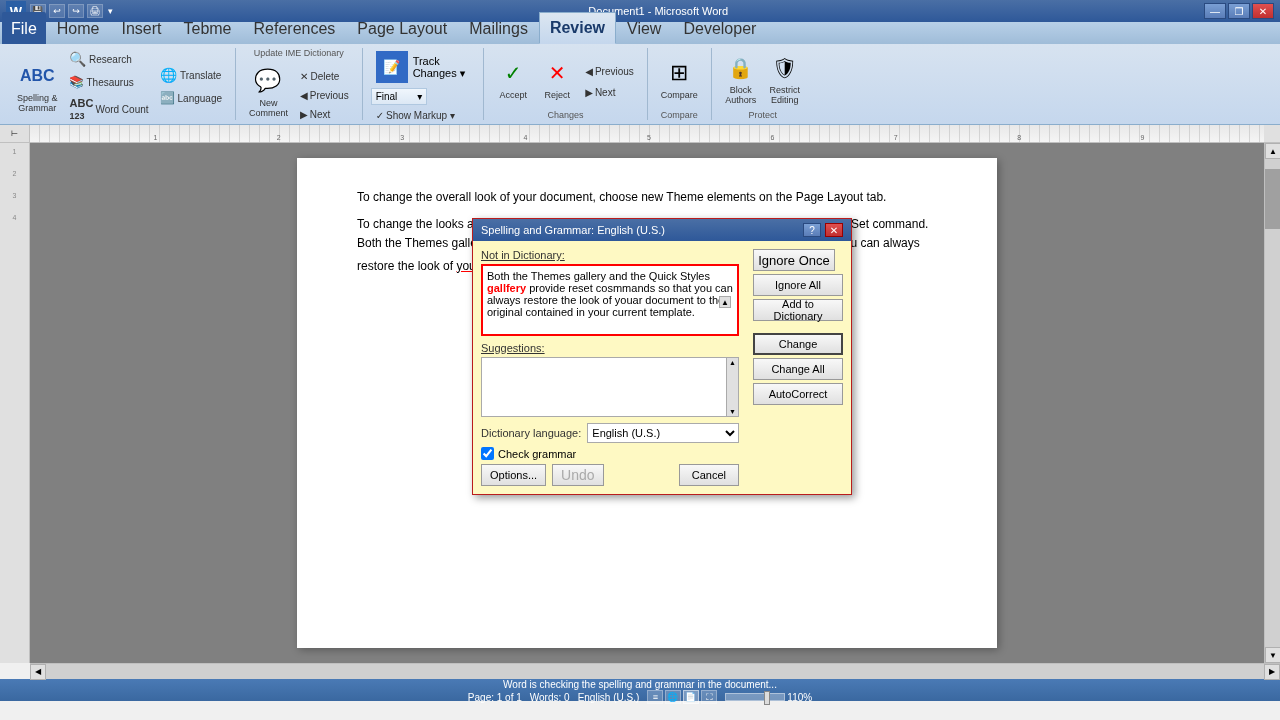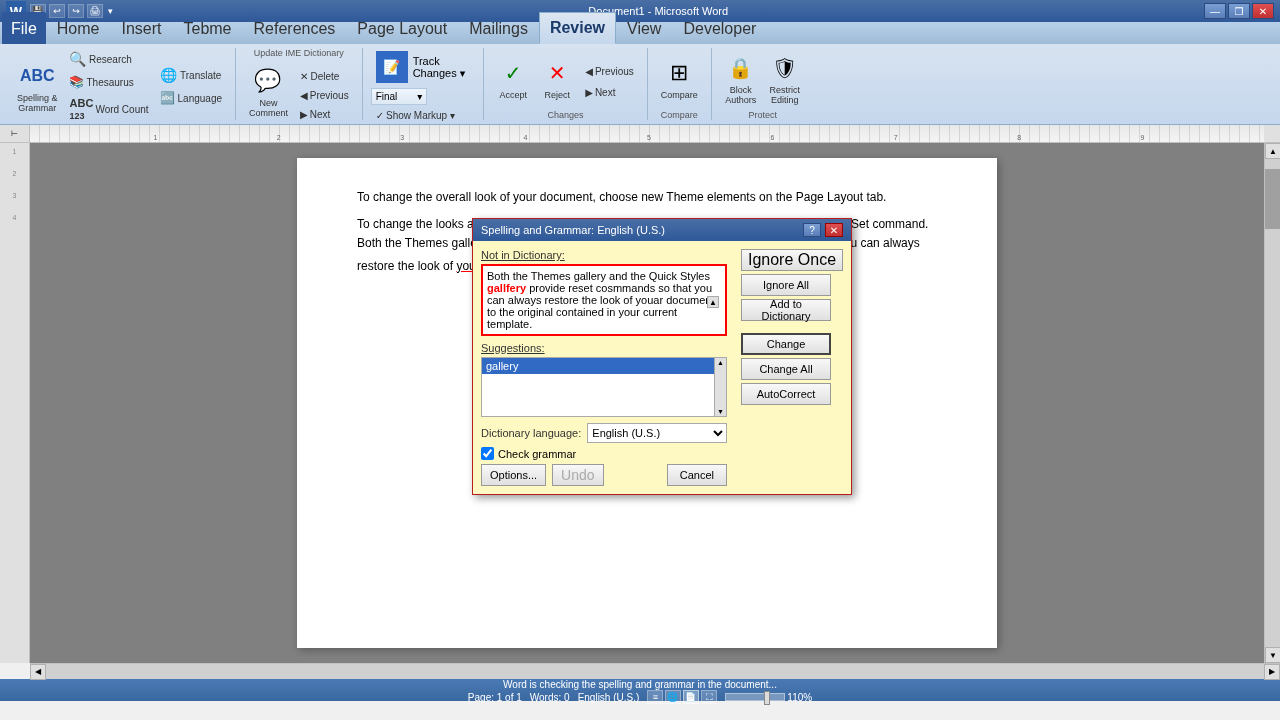--- a/index.html
+++ b/index.html
@@ -641,21 +641,20 @@
         <div id="dialog-left" style="flex:1;">
 
           <div class="dialog-section-label">Not in Dictionary:</div>
           <div id="not-in-dict-box" style="border:2px solid red;background:white;height:72px;overflow-y:auto;padding:4px;margin-bottom:6px;font-size:11px;color:#000;">
             Both the Themes gallery and the Quick Styles <span class="not-in-dict-misspelled">gallfery</span> provide reset cosmmands so that you can always restore the look of youar document to the original contained in your current template.
             <div style="position:absolute;right:6px;top:30px;width:12px;height:12px;background:#e0e0e0;border:1px solid #aaa;display:flex;align-items:center;justify-content:center;font-size:8px;cursor:pointer;">▲</div>
           </div>
 
           <div class="dialog-section-label">Suggestions:</div>
           <div id="suggestions-box" style="border:1px solid #aaa;background:white;height:60px;overflow-y:auto;margin-bottom:6px;font-size:11px;position:relative;">
-            <div class="suggestion-item selected">gallery</div>
             <div style="position:absolute;right:0;top:0;width:12px;height:100%;background:#e0e0e0;border-left:1px solid #aaa;display:flex;flex-direction:column;align-items:center;">
               <div style="font-size:7px;margin-top:1px;cursor:pointer;">▲</div>
               <div style="flex:1;"></div>
               <div style="font-size:7px;margin-bottom:1px;cursor:pointer;">▼</div>
             </div>
           </div>
 
           <div class="dialog-row" style="display:flex;align-items:center;gap:6px;margin-bottom:4px;">
             <span class="dialog-label">Dictionary language:</span>
             <select class="dialog-select" style="flex:1;height:20px;font-size:11px;border:1px solid #aaa;background:white;">
@@ -670,21 +669,21 @@
 
           <div style="display:flex;gap:6px;margin-top:4px;">
             <button class="dialog-bottom-btn" style="height:22px;background:linear-gradient(to bottom,#f8f8f8,#e0e0e0);border:1px solid #999;font-size:11px;cursor:pointer;padding:0 8px;">Options...</button>
             <button class="dialog-bottom-btn disabled" style="height:22px;background:linear-gradient(to bottom,#f8f8f8,#e0e0e0);border:1px solid #999;font-size:14px;cursor:pointer;padding:0 8px;color:#aaa;">Undo</button>
             <div style="flex:1;"></div>
             <button class="dialog-bottom-btn" style="height:22px;background:linear-gradient(to bottom,#f8f8f8,#e0e0e0);border:1px solid #999;font-size:11px;cursor:pointer;padding:0 12px;">Cancel</button>
           </div>
         </div>
 
         <div id="dialog-buttons" style="display:flex;flex-direction:column;gap:3px;min-width:90px;">
-          <button class="dialog-btn" style="width:102px;height:22px;background:linear-gradient(to bottom,#f8f8f8,#e0e0e0);border:1px solid #999;font-size:16px;cursor:pointer;">Ignore Once</button>
+          <button class="dialog-btn" style="width:82px;height:22px;background:linear-gradient(to bottom,#f8f8f8,#e0e0e0);border:1px solid #999;font-size:13px;cursor:pointer;">Ignore Once</button>
           <button class="dialog-btn" style="width:90px;height:22px;background:linear-gradient(to bottom,#f8f8f8,#e0e0e0);border:1px solid #999;font-size:11px;cursor:pointer;">Ignore All</button>
           <button class="dialog-btn" style="width:90px;height:22px;background:linear-gradient(to bottom,#f8f8f8,#e0e0e0);border:1px solid #999;font-size:11px;cursor:pointer;">Add to Dictionary</button>
           <div style="height:6px;"></div>
           <button class="dialog-btn default-btn" style="width:90px;height:22px;background:linear-gradient(to bottom,#f8f8f8,#e0e0e0);border:2px solid #444;font-size:11px;cursor:pointer;">Change</button>
           <button class="dialog-btn" style="width:90px;height:22px;background:linear-gradient(to bottom,#f8f8f8,#e0e0e0);border:1px solid #999;font-size:11px;cursor:pointer;">Change All</button>
           <button class="dialog-btn" style="width:90px;height:22px;background:linear-gradient(to bottom,#f8f8f8,#e0e0e0);border:1px solid #999;font-size:11px;cursor:pointer;">AutoCorrect</button>
         </div>
       </div>
     </div>
   </div>

